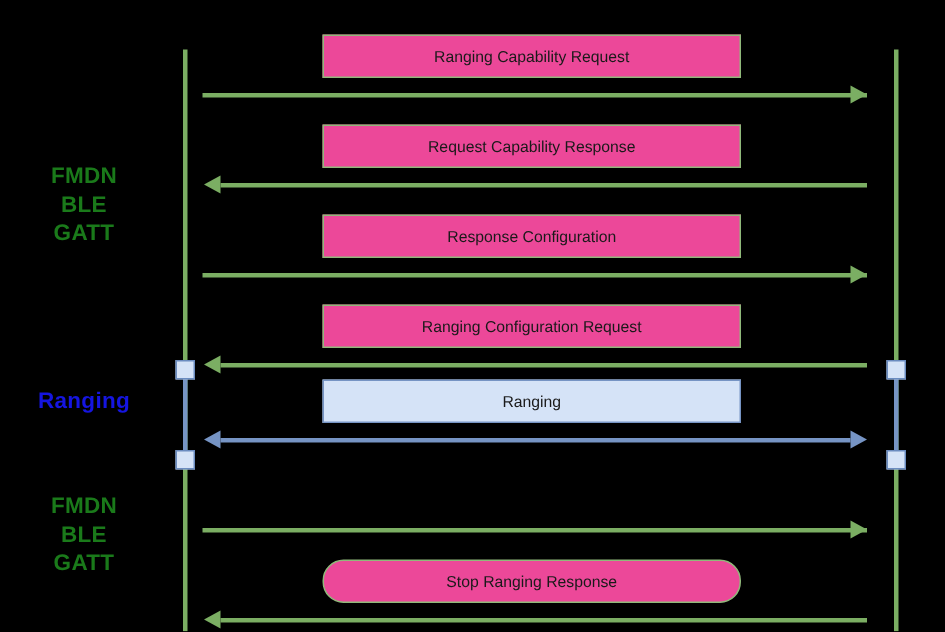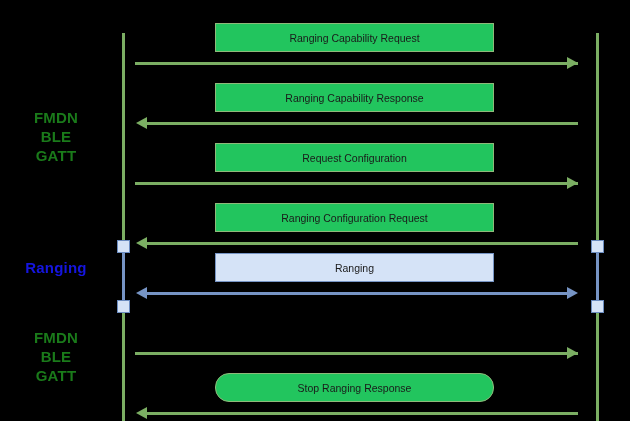--- a/index.html
+++ b/index.html
@@ -42,21 +42,21 @@
   #phase-label-gatt-bottom { left: 8px;  top: 328px; }
 
   
   .msg-box {
     position: absolute;
     left: 215px;
     width: 279px;
     height: 29px;
     box-sizing: border-box;
     border: 1px solid #8fb97a;
-    background: #22c55e;
+    background: #ec4899;
     color: #1a1a1a;
     font-size: 10.5px;
     display: flex;
     align-items: center;
     justify-content: center;
     text-align: center;
   }
   .msg-box.ranging-box {
     border-color: #7694c4;
     background: #d5e3f7;
@@ -118,25 +118,25 @@
 GATT</div>
   <div class="phase-label blue" id="phase-label-ranging">Ranging</div>
   <div class="phase-label green" id="phase-label-gatt-bottom">FMDN
 BLE
 GATT</div>
 
   <div class="msg-box" style="top:23px;">Ranging Capability Request</div>
   <div class="arrow-line green" style="left:135px; top:62px; width:443px;"></div>
   <div class="arrow-head right green" style="left:567px; top:57px;"></div>
 
-  <div class="msg-box" style="top:83px;">Ranging Capability Response</div>
+  <div class="msg-box" style="top:83px;">Request Capability Response</div>
   <div class="arrow-line green" style="left:147px; top:122px; width:431px;"></div>
   <div class="arrow-head left green" style="left:136px; top:117px;"></div>
 
-  <div class="msg-box" style="top:143px;">Request Configuration</div>
+  <div class="msg-box" style="top:143px;">Response Configuration</div>
   <div class="arrow-line green" style="left:135px; top:182px; width:443px;"></div>
   <div class="arrow-head right green" style="left:567px; top:177px;"></div>
 
   <div class="msg-box" style="top:203px;">Ranging Configuration Request</div>
   <div class="arrow-line green" style="left:147px; top:242px; width:431px;"></div>
   <div class="arrow-head left green" style="left:136px; top:237px;"></div>
 
   <div class="msg-box ranging-box" style="top:253px;">Ranging</div>
   <div class="arrow-line blue" style="left:147px; top:292px; width:420px;"></div>
   <div class="arrow-head left blue" style="left:136px; top:287px;"></div>

